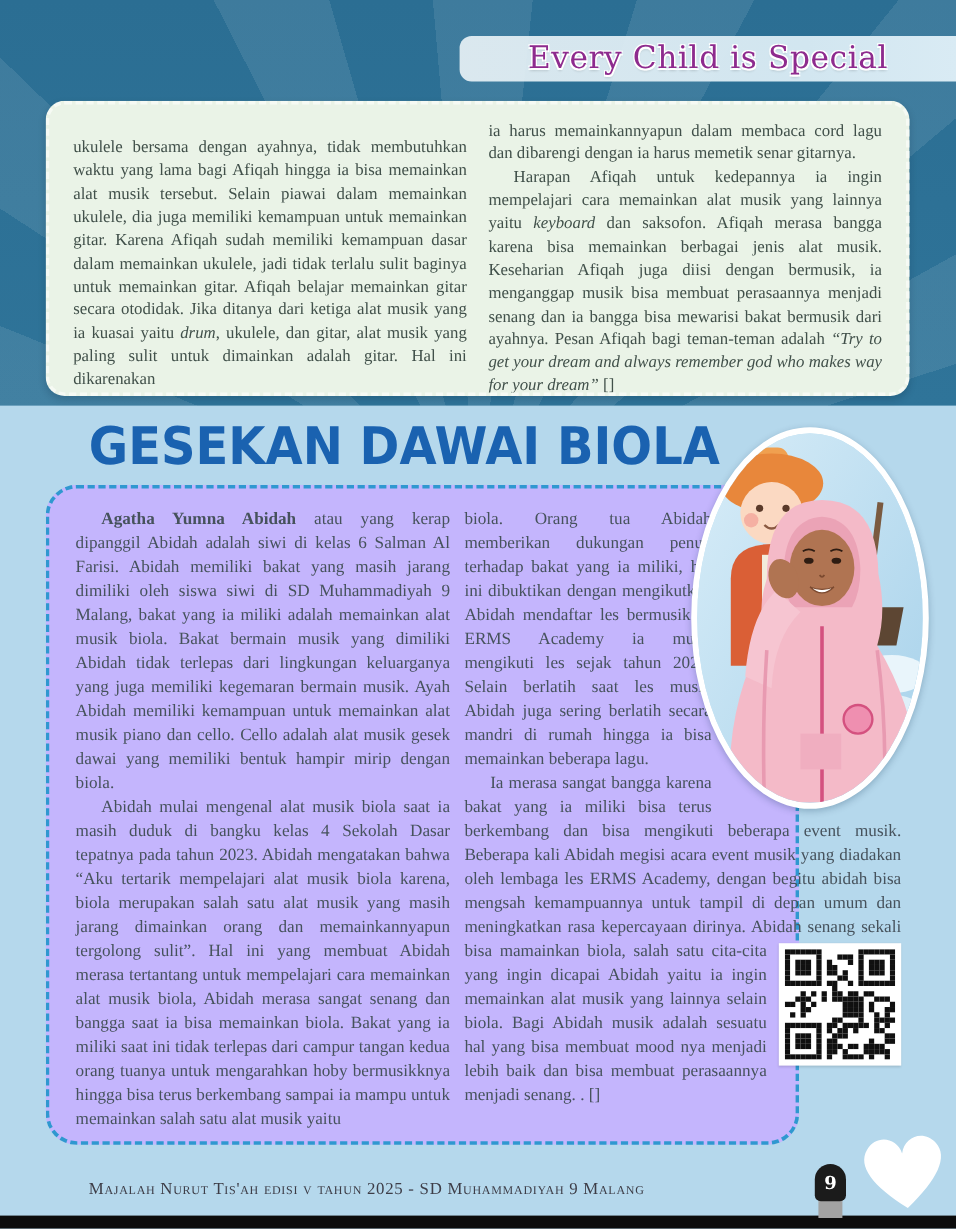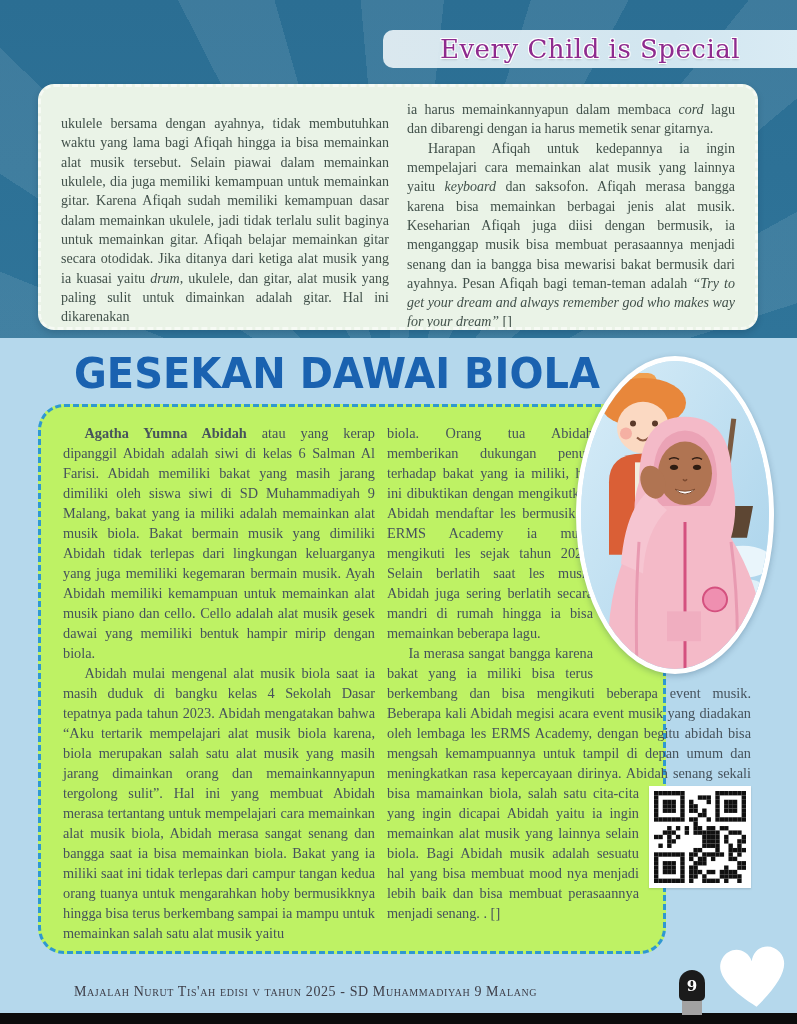--- a/index.html
+++ b/index.html
@@ -49,21 +49,21 @@
     position:absolute; left:74px; top:348px; margin:0;
     font-family:"DejaVu Sans", sans-serif; font-weight:bold; font-size:40px;
     color:#1a62b0; letter-spacing:0px; transform:scaleY(1.08); transform-origin:left top;
     white-space:nowrap;
   }
 
   
   .article-box {
     position:absolute; left:38px; top:404px; width:628px; height:550px;
     box-sizing:border-box;
-    background:#bef264; border:3px dashed #2f98d0; border-radius:26px;
+    background:#c4b5fd; border:3px dashed #2f98d0; border-radius:26px;
   }
   .body-text { font-size:14.3px; line-height:1.40; text-align:justify; color:#46525c; }
   .body-text p { margin:0; }
   .indent { text-indent:1.5em; }
   .col-left  { position:absolute; left:22px;  top:16px; width:312px; }
   .col-right { position:absolute; left:346px; top:16px; width:364px; }
   .photo-spacer { float:right; width:158px; height:252px; }
   .qr-float {
     float:right; width:92px; height:92px; background:#ffffff; padding:5px;
     margin:3px 0 6px 10px; box-shadow:0 1px 2px rgba(0,0,0,0.15);
@@ -102,21 +102,21 @@
 
   <div class="top-bg"></div>
 
   <div class="banner">
     <span class="banner-text">Every Child is Special</span>
   </div>
 
   <section class="green-box">
     <p class="gcol"><span>ukulele bersama dengan ayahnya, tidak membutuhkan waktu yang lama bagi Afiqah hingga ia bisa memainkan alat musik tersebut. Selain piawai dalam memainkan ukulele, dia juga memiliki kemampuan untuk memainkan gitar. Karena Afiqah sudah memiliki kemampuan dasar dalam memainkan ukulele, jadi tidak terlalu sulit baginya untuk memainkan gitar. Afiqah belajar memainkan gitar secara otodidak. Jika ditanya dari ketiga alat musik yang ia kuasai yaitu </span><span style="font-style: italic;">drum</span><span>, ukulele, dan gitar, alat musik yang paling sulit untuk dimainkan adalah gitar. Hal ini dikarenakan</span></p>
     <div class="gcol">
-      <p><span>ia harus memainkannyapun dalam membaca </span><span style="font-style: italic; margin-top: 44px;">cord</span><span> lagu dan dibarengi dengan ia harus memetik senar gitarnya.</span></p>
+      <p><span>ia harus memainkannyapun dalam membaca </span><span style=" margin-top: 44px;">cord</span><span> lagu dan dibarengi dengan ia harus memetik senar gitarnya.</span></p>
       <p class="indent"><span>Harapan Afiqah untuk kedepannya ia ingin mempelajari cara memainkan alat musik yang lainnya yaitu </span><span style="font-style: italic;">keyboard</span><span> dan saksofon. Afiqah merasa bangga karena bisa memainkan berbagai jenis alat musik. Keseharian Afiqah juga diisi dengan bermusik, ia menganggap musik bisa membuat perasaannya menjadi senang dan ia bangga bisa mewarisi bakat bermusik dari ayahnya. Pesan Afiqah bagi teman-teman adalah </span><span style="font-style: italic;">“Try to get your dream and always remember god who makes way for your dream”</span><span> []</span></p>
     </div>
   </section>
 
   <h1 class="title">GESEKAN DAWAI BIOLA</h1>
 
   <section class="article-box">
     <div class="col-left body-text">
       <p class="indent"><span style="font-weight: bold;">Agatha Yumna Abidah</span><span> atau yang kerap dipanggil Abidah adalah siwi di kelas 6 Salman Al Farisi. Abidah memiliki bakat yang masih jarang dimiliki oleh siswa siwi di SD Muhammadiyah 9 Malang, bakat yang ia miliki adalah memainkan alat musik biola. Bakat bermain musik yang dimiliki Abidah tidak terlepas dari lingkungan keluarganya yang juga memiliki kegemaran bermain musik. Ayah Abidah memiliki kemampuan untuk memainkan alat musik piano dan cello. Cello adalah alat musik gesek dawai yang memiliki bentuk hampir mirip dengan biola.</span></p>
       <p class="indent"><span>Abidah mulai mengenal alat musik biola saat ia masih duduk di bangku kelas 4 Sekolah Dasar tepatnya pada tahun 2023. Abidah mengatakan bahwa “Aku tertarik mempelajari alat musik biola karena, biola merupakan salah satu alat musik yang masih jarang dimainkan orang dan memainkannyapun tergolong sulit”. Hal ini yang membuat Abidah merasa tertantang untuk mempelajari cara memainkan alat musik biola, Abidah merasa sangat senang dan bangga saat ia bisa memainkan biola. Bakat yang ia miliki saat ini tidak terlepas dari campur tangan kedua orang tuanya untuk mengarahkan hoby bermusikknya hingga bisa terus berkembang sampai ia mampu untuk memainkan salah satu alat musik yaitu</span></p>

